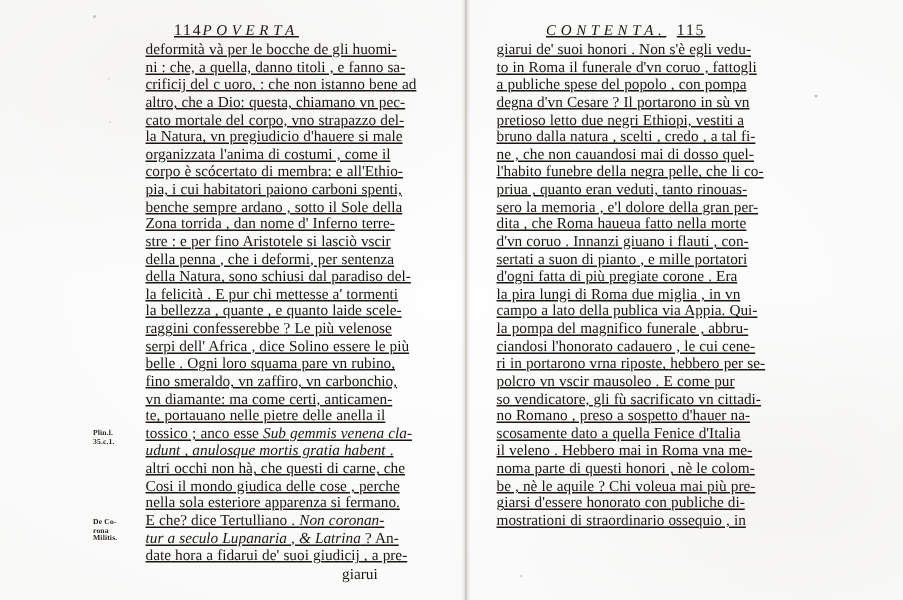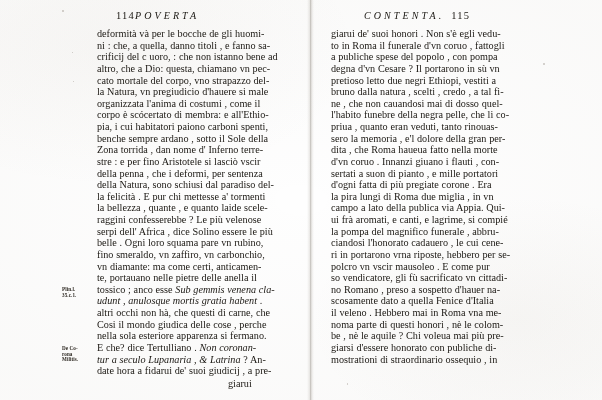--- a/index.html
+++ b/index.html
@@ -51,22 +51,23 @@
   }
   #leaf-verso { left: 0; width: 308px; }
   #leaf-recto { left: 308px; width: 294px; }
 
   
   .runhead {
     position: absolute;
     top: 10px;
     height: 16px;
     display: flex;
-    align-items: flex-start;
+    align-items: flex-end;
     white-space: nowrap;
+    text-decoration: underline;
   }
   #runhead-verso { left: 116px; }
   #runhead-recto { left: 56px; }
 
   .folio {
     font-size: 10.5px;
     letter-spacing: 1.2px;
     font-family: "Liberation Serif", "DejaVu Serif", serif;
   }
   .head-title {
@@ -93,20 +94,21 @@
     top: 28px;
     width: 205px;
   }
   #body-recto {
     left: 23px;
     top: 28px;
     width: 206px;
   }
   .textblock p {
     margin: 0;
+    text-decoration: underline;
   }
   .ln { display: block; white-space: nowrap; }
   .ln i, .ln em { font-style: italic; }
 
   
   .marginal {
     position: absolute;
     font-size: 5.1px;
     line-height: 5.6px;
     font-weight: bold;
@@ -216,21 +218,20 @@
         <span class="ln">ne , che non cauandosi mai di dosso quel-</span>
         <span class="ln">l'habito funebre della negra pelle, che li co-</span>
         <span class="ln">priua , quanto eran veduti, tanto rinouas-</span>
         <span class="ln">sero la memoria , e'l dolore della gran per-</span>
         <span class="ln">dita , che Roma haueua fatto nella morte</span>
         <span class="ln">d'vn coruo . Innanzi giuano i flauti , con-</span>
         <span class="ln">sertati a suon di pianto , e mille portatori</span>
         <span class="ln">d'ogni fatta di più pregiate corone . Era</span>
         <span class="ln">la pira lungi di Roma due miglia , in vn</span>
         <span class="ln">campo a lato della publica via Appia. Qui-</span>
-        <span class="ln">ui frà aromati, e canti, e lagrime, si compié</span>
         <span class="ln">la pompa del magnifico funerale , abbru-</span>
         <span class="ln">ciandosi l'honorato cadauero , le cui cene-</span>
         <span class="ln">ri in portarono vrna riposte, hebbero per se-</span>
         <span class="ln">polcro vn vscir mausoleo . E come pur</span>
         <span class="ln">so vendicatore, gli fù sacrificato vn cittadi-</span>
         <span class="ln">no Romano , preso a sospetto d'hauer na-</span>
         <span class="ln">scosamente dato a quella Fenice d'Italia</span>
         <span class="ln">il veleno . Hebbero mai in Roma vna me-</span>
         <span class="ln">noma parte di questi honori , nè le colom-</span>
         <span class="ln">be , nè le aquile ? Chi voleua mai più pre-</span>

